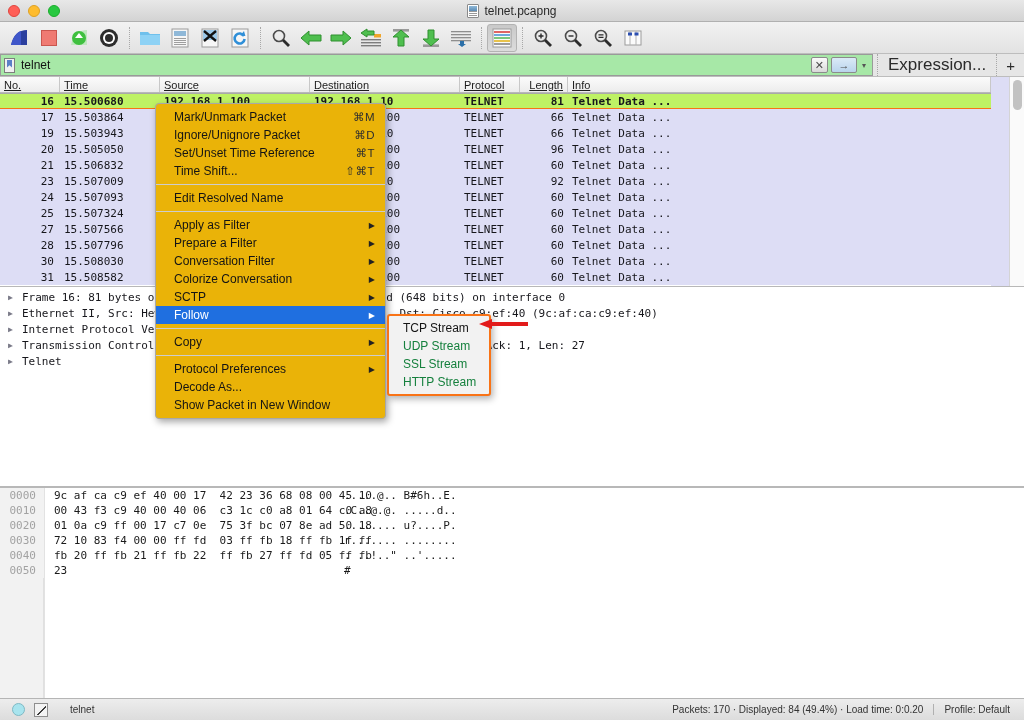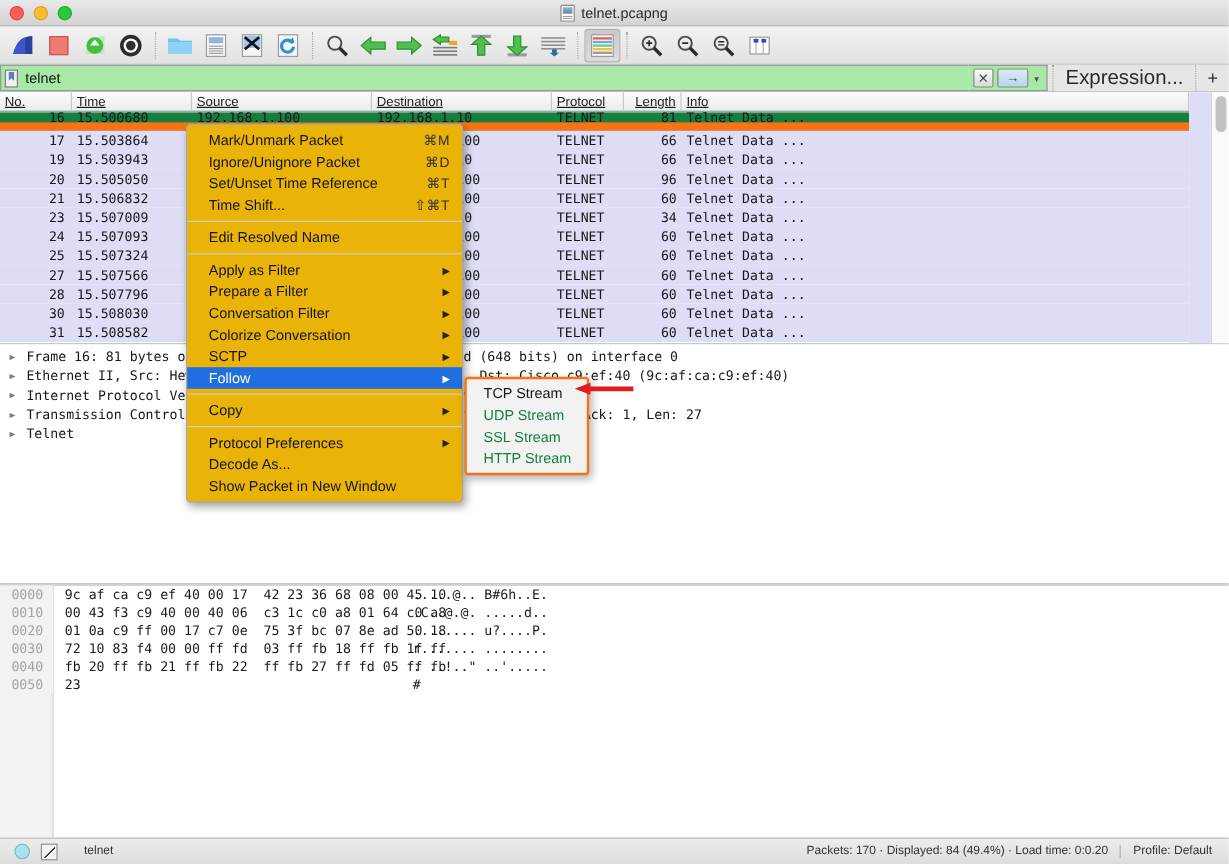--- a/index.html
+++ b/index.html
@@ -127,21 +127,21 @@
   .c-src { width: 150px; }
   .c-dst { width: 150px; }
   .c-proto { width: 60px; }
   .c-len { width: 48px; justify-content:flex-end; padding-right:4px!important; }
   .c-info { flex: 1; }
   .prow {
     height: 16px; display: flex; align-items: center;
     font-family: "DejaVu Sans Mono", monospace; font-size: 11px; color: #16161b;
     background: #ddddf5;
   }
-  .prow.selected { background: #15803d; border-top:1px solid #a9a9a9; border-bottom:7px solid #f97316; }
+  .prow.selected { background: #bef264; border-top:1px solid #a9a9a9; border-bottom:1px solid #f97316;font-weight:bold; }
   .prow > div { overflow:hidden; white-space:nowrap; padding-left:4px; }
   .prow .c-no { text-align: right; padding-right: 6px; padding-left:0; }
   .prow .c-len { text-align: right; padding-right: 6px; padding-left:0; }
   .plist-gutter { width: 18px; background:#ddddf5; }
   .plist-scroll {
     width: 15px; background: #fafafa; border-left: 1px solid #d4d4d4;
     position: relative;
   }
   .plist-thumb {
     position:absolute; top:3px; left:3px; width:9px; height:30px;
@@ -466,21 +466,21 @@
           <div class="c-proto">TELNET</div>
           <div class="c-len">60</div>
           <div class="c-info">Telnet Data ...</div>
         </div>
         <div class="prow">
           <div class="c-no">23</div>
           <div class="c-time">15.507009</div>
           <div class="c-src">192.168.1.100</div>
           <div class="c-dst">192.168.1.10</div>
           <div class="c-proto">TELNET</div>
-          <div class="c-len">34</div>
+          <div class="c-len">92</div>
           <div class="c-info">Telnet Data ...</div>
         </div>
         <div class="prow">
           <div class="c-no">24</div>
           <div class="c-time">15.507093</div>
           <div class="c-src">192.168.1.10</div>
           <div class="c-dst">192.168.1.100</div>
           <div class="c-proto">TELNET</div>
           <div class="c-len">60</div>
           <div class="c-info">Telnet Data ...</div>

